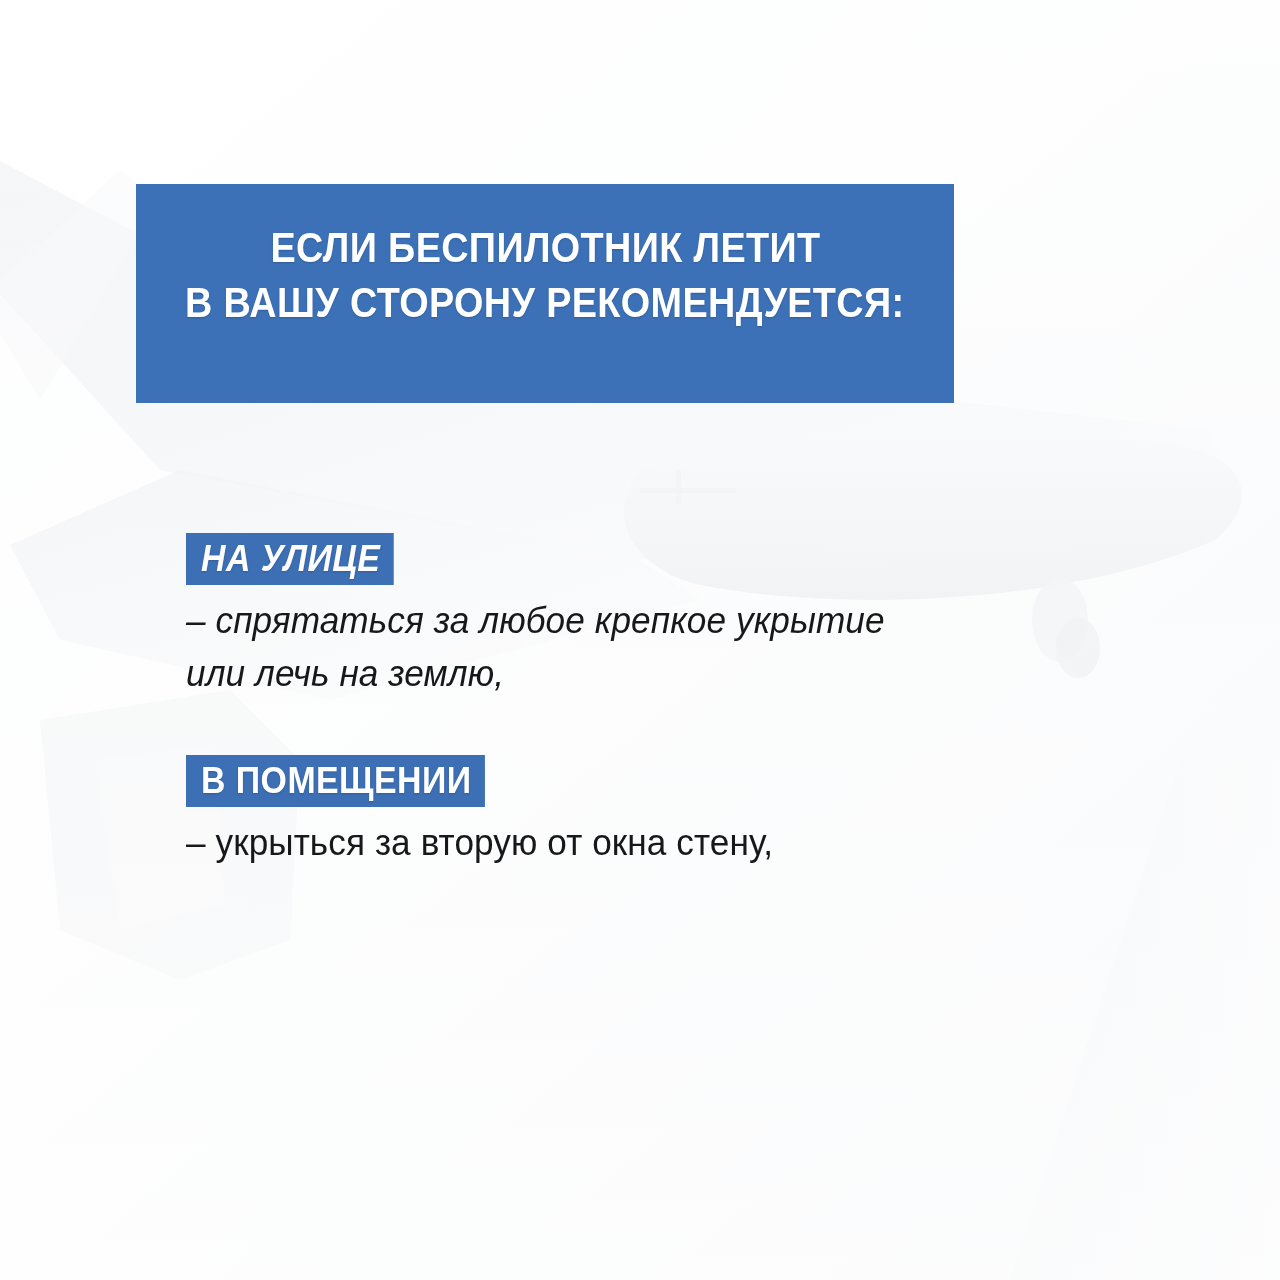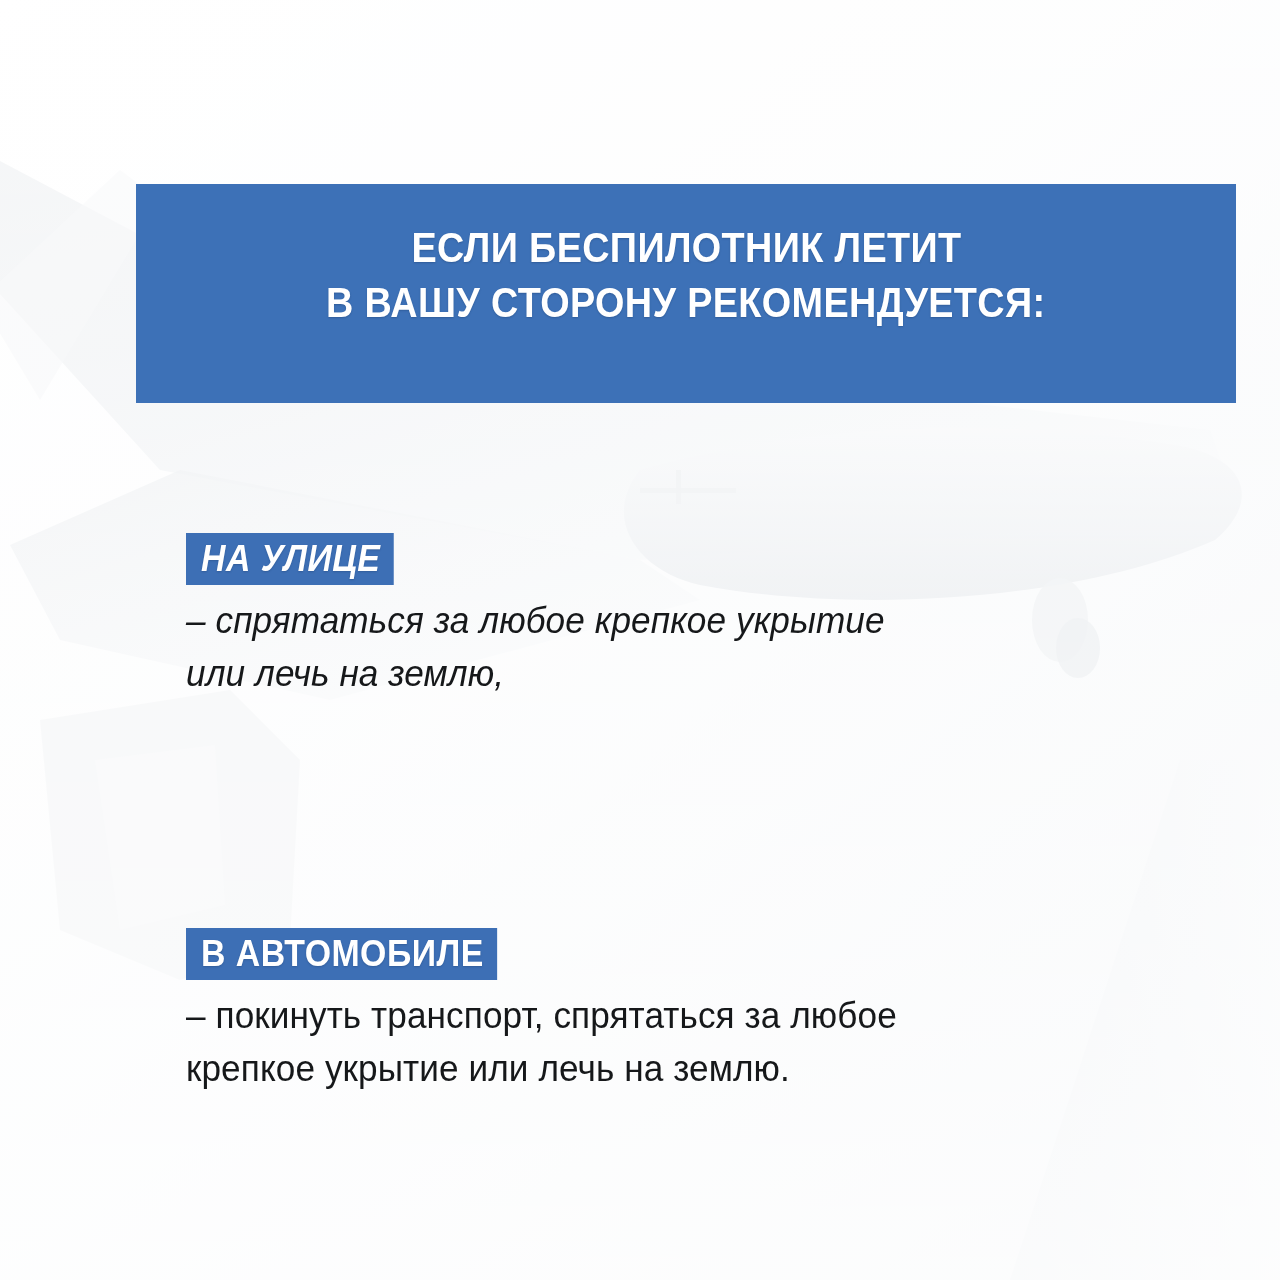--- a/index.html
+++ b/index.html
@@ -50,21 +50,21 @@
         rgba(255,255,255,0.58) 35%,
         rgba(255,255,255,0.66) 70%,
         rgba(255,255,255,0.80) 100%);
   }
 
   
   .header-banner {
     position: absolute;
     left: 136px;
     top: 184px;
-    width: 1100px;
+    width: 818px;
     height: 219px;
     background: #3d71b7;
     display: flex;
     flex-direction: column;
     align-items: center;
     justify-content: center;
     box-sizing: border-box;
     padding-bottom: 36px;
   }
   .header-line {
@@ -177,22 +177,21 @@
   </div>
 
   <div class="section" id="section-street">
     <span class="badge">НА УЛИЦЕ</span>
     <div class="body-text">
       <span class="ln">– спрятаться за любое крепкое укрытие</span>
       <span class="ln">или лечь на землю,</span>
     </div>
   </div>
 
-
-  <div class="section" id="section-car">
-    <span class="badge">В АВТОМОБИЛЕ</span>
+  <div class="section" id="section-indoors">
+    <span class="badge">В ПОМЕЩЕНИИ</span>
     <div class="body-text">
-      <span class="ln">– покинуть транспорт, спрятаться за любое</span>
-      <span class="ln">крепкое укрытие или лечь на землю.</span>
+      <span class="ln">– укрыться за вторую от окна стену,</span>
     </div>
   </div>
+
 
 </div>
 
 </body></html>

